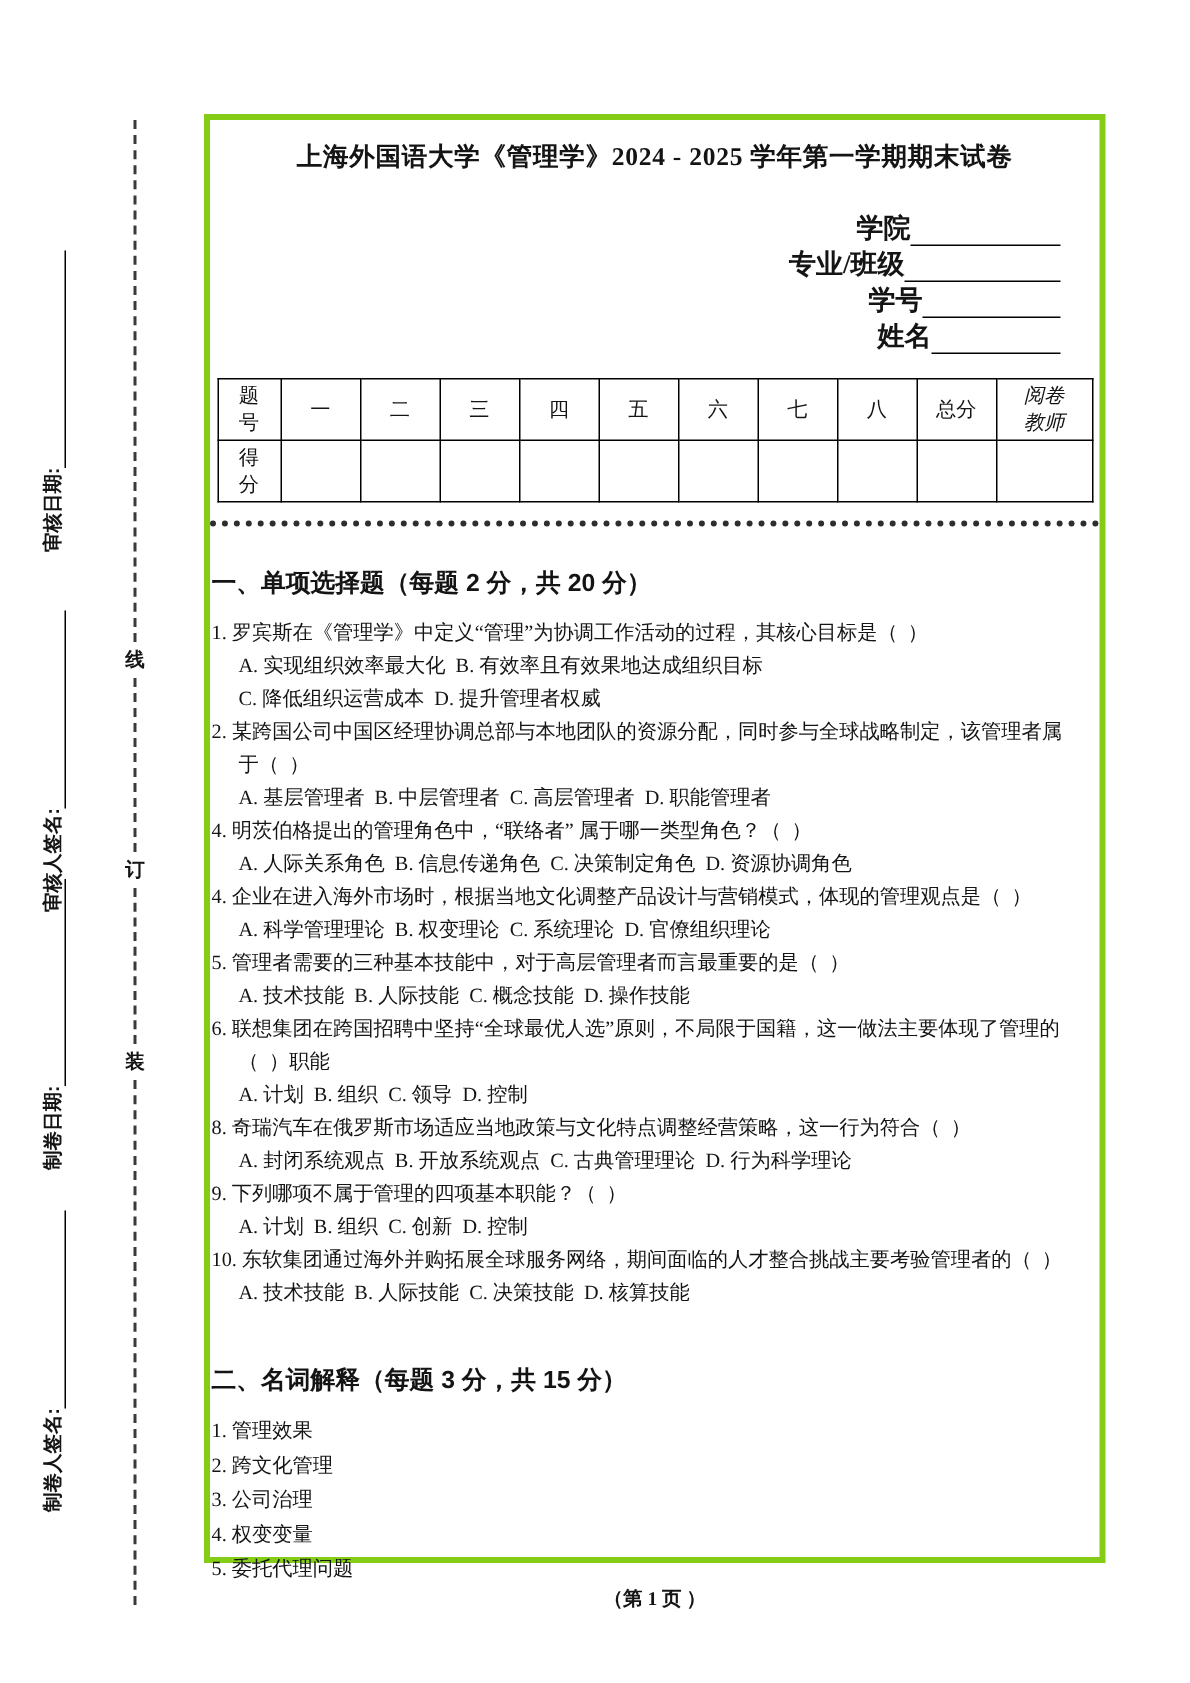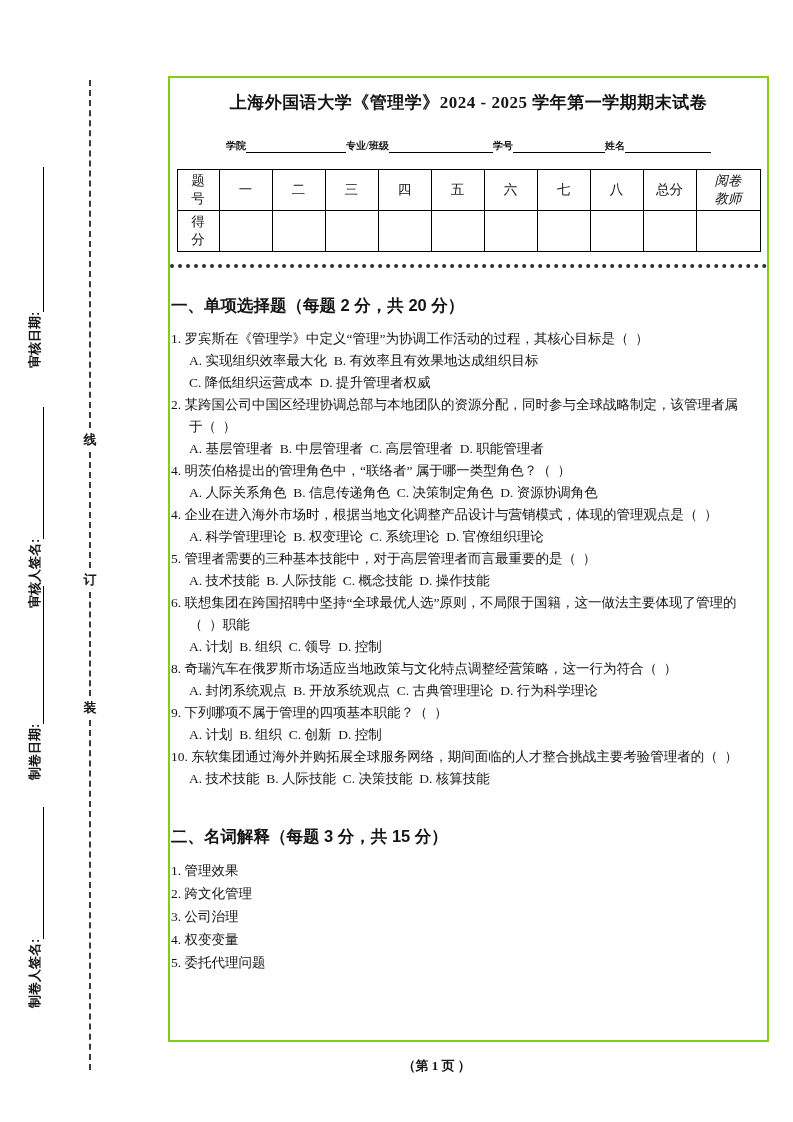--- a/index.html
+++ b/index.html
@@ -41,38 +41,38 @@
   .b-seg1 { height:348px; }
   .b-seg2 { height:116px; }
   .b-seg3 { height:104px; }
   .b-seg4 { flex:1; }
   .b-char { padding:5px 0; line-height:14px; }
 
   
   .paper-box {
     position:absolute;
     left:136px; top:76px; width:601px; height:966px;
-    border:2px solid #84cc16;
+    border:4px solid #84cc16;
     background:#fff;
-    margin-left:32px;
   }
   .paper-title {
     text-align:center;
     font-size:17px;
     font-weight:bold;
     margin-top:13px;
     letter-spacing:0.5px;
   }
   .form-line {
     display:flex;
-    justify-content:center;
+    justify-content:flex-start;
     align-items:flex-end;
     margin:24px 26px 0 26px;
-    font-size:10px;
-    font-weight:bold;
+    font-size:18px;
+    font-weight:bold;
+    flex-direction:column;
   }
   .f-group { display:flex; align-items:flex-end; }
   .f-label { white-space:nowrap; }
   .f-blank { border-bottom:1.4px solid #000; height:15px; display:inline-block; }
 
   
   .score-table {
     border-collapse:collapse;
     margin:16px auto 0 auto;
     table-layout:fixed;

